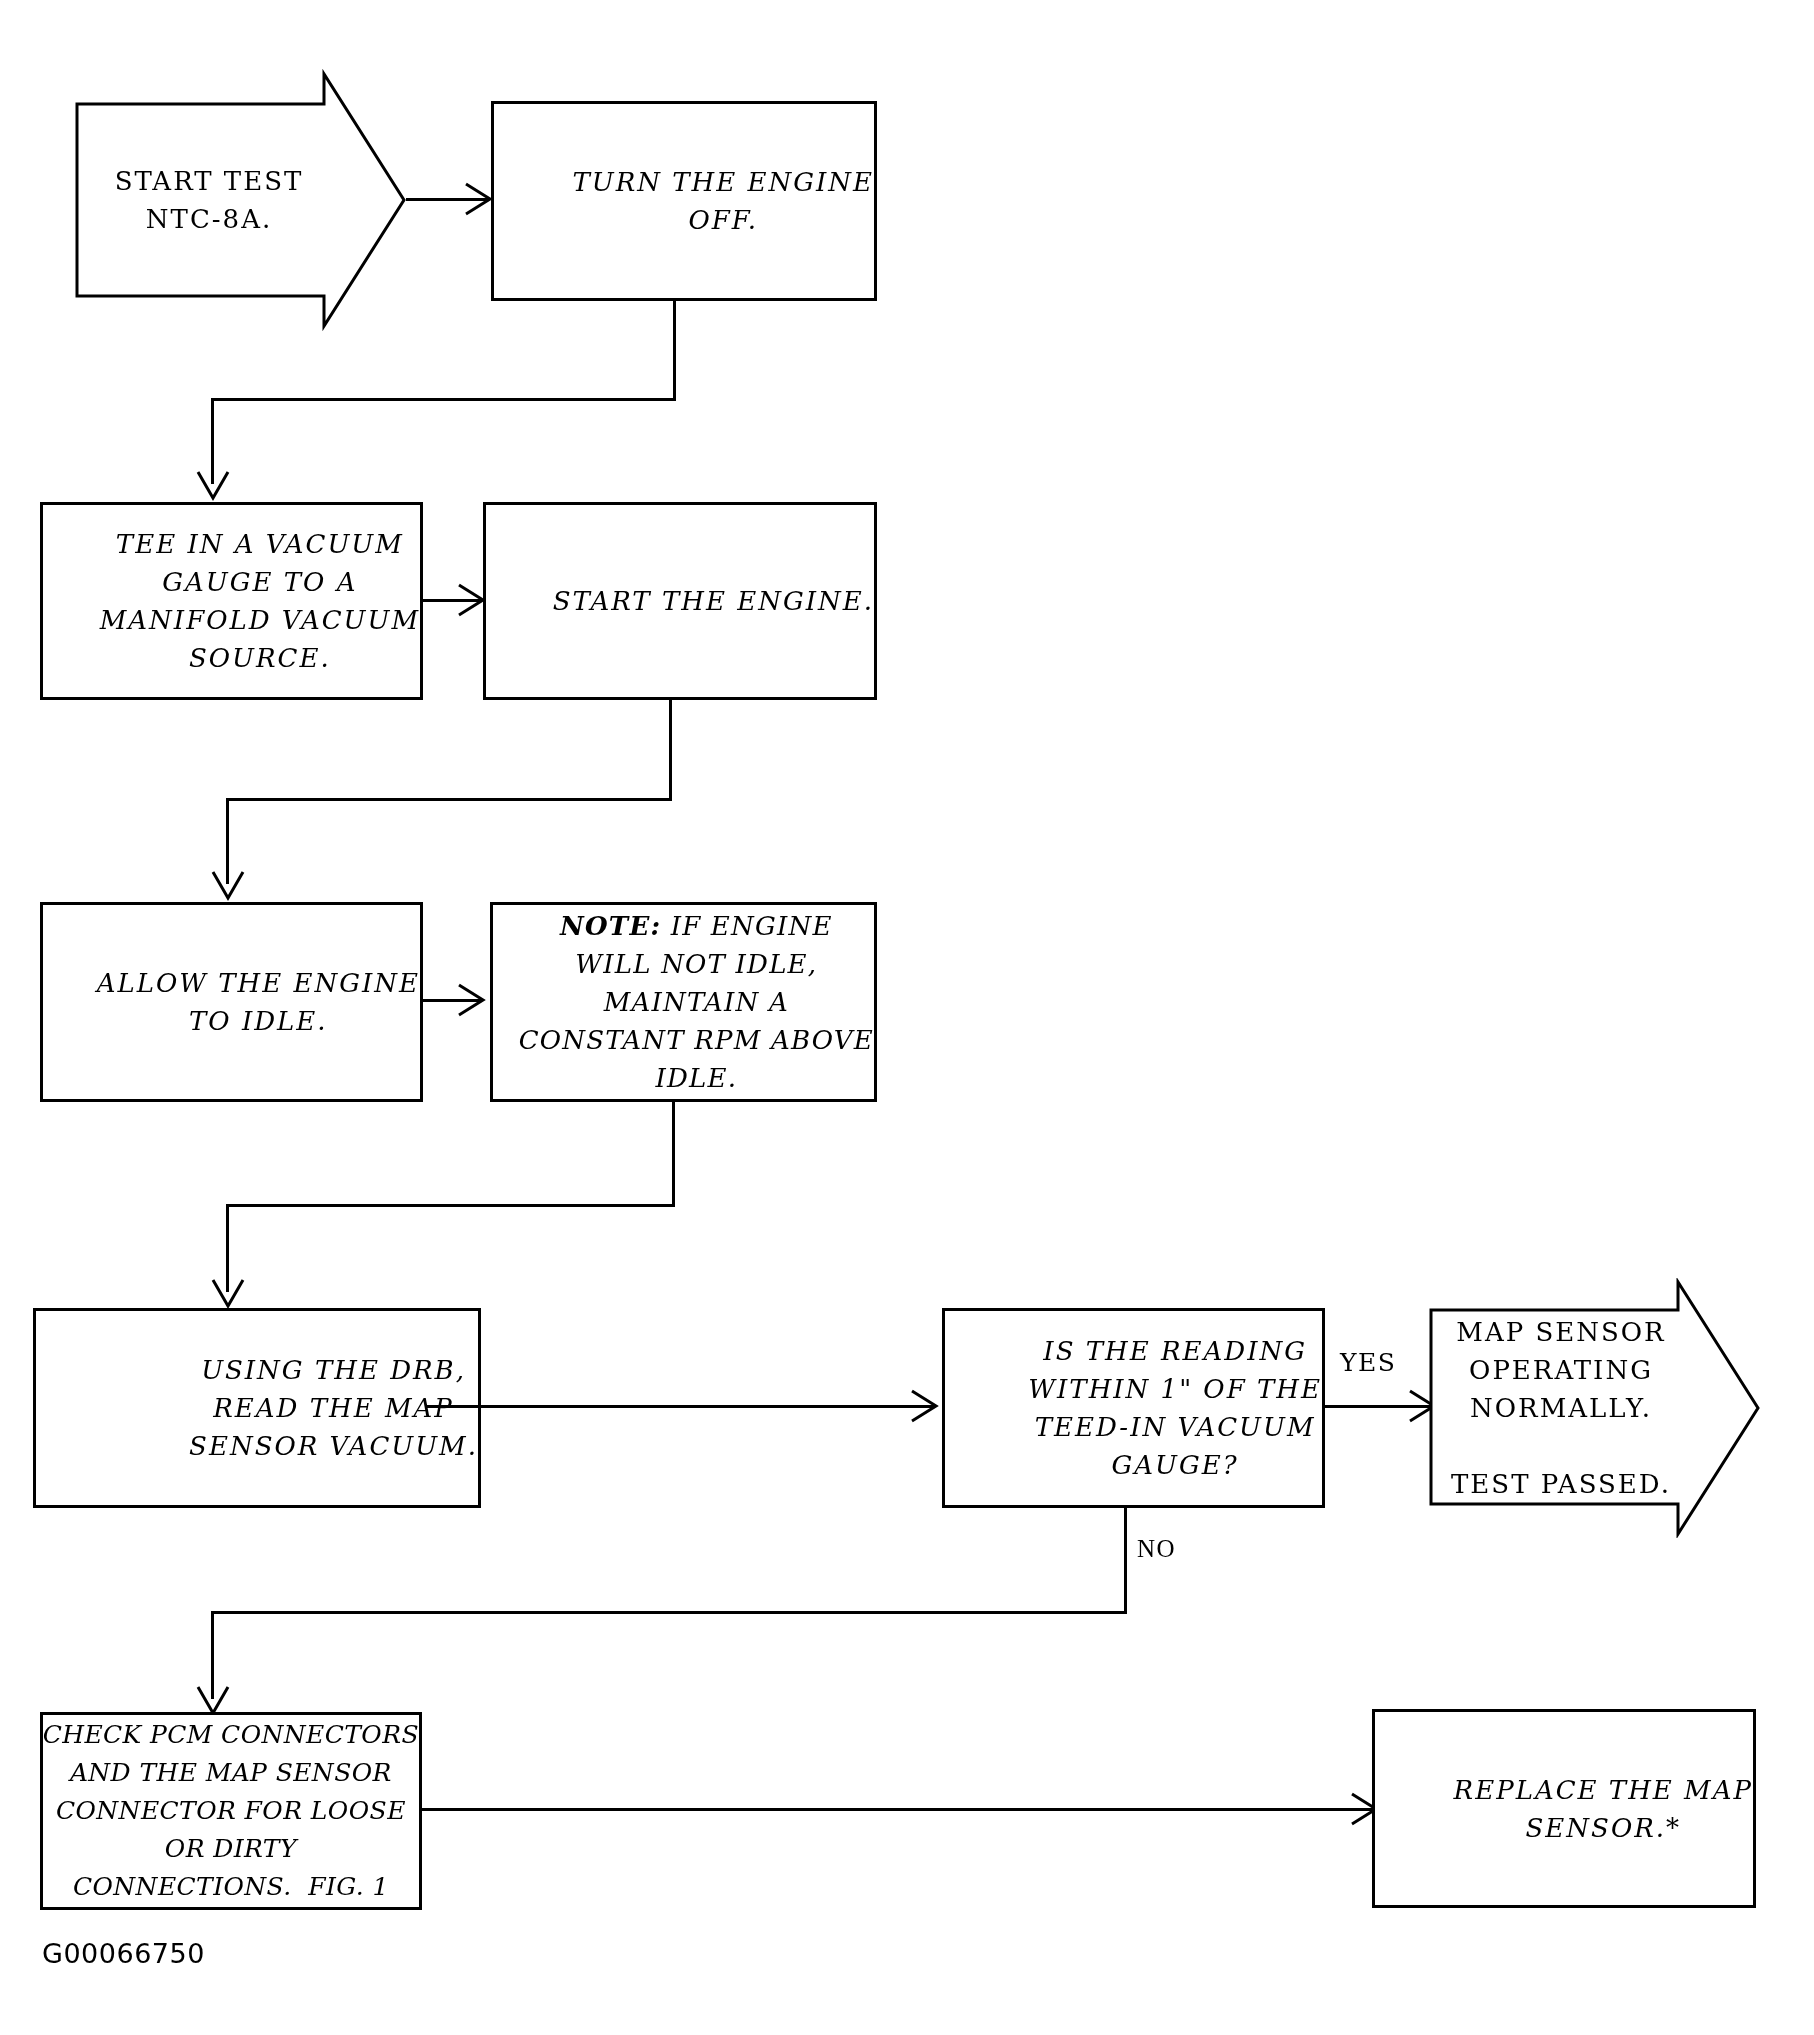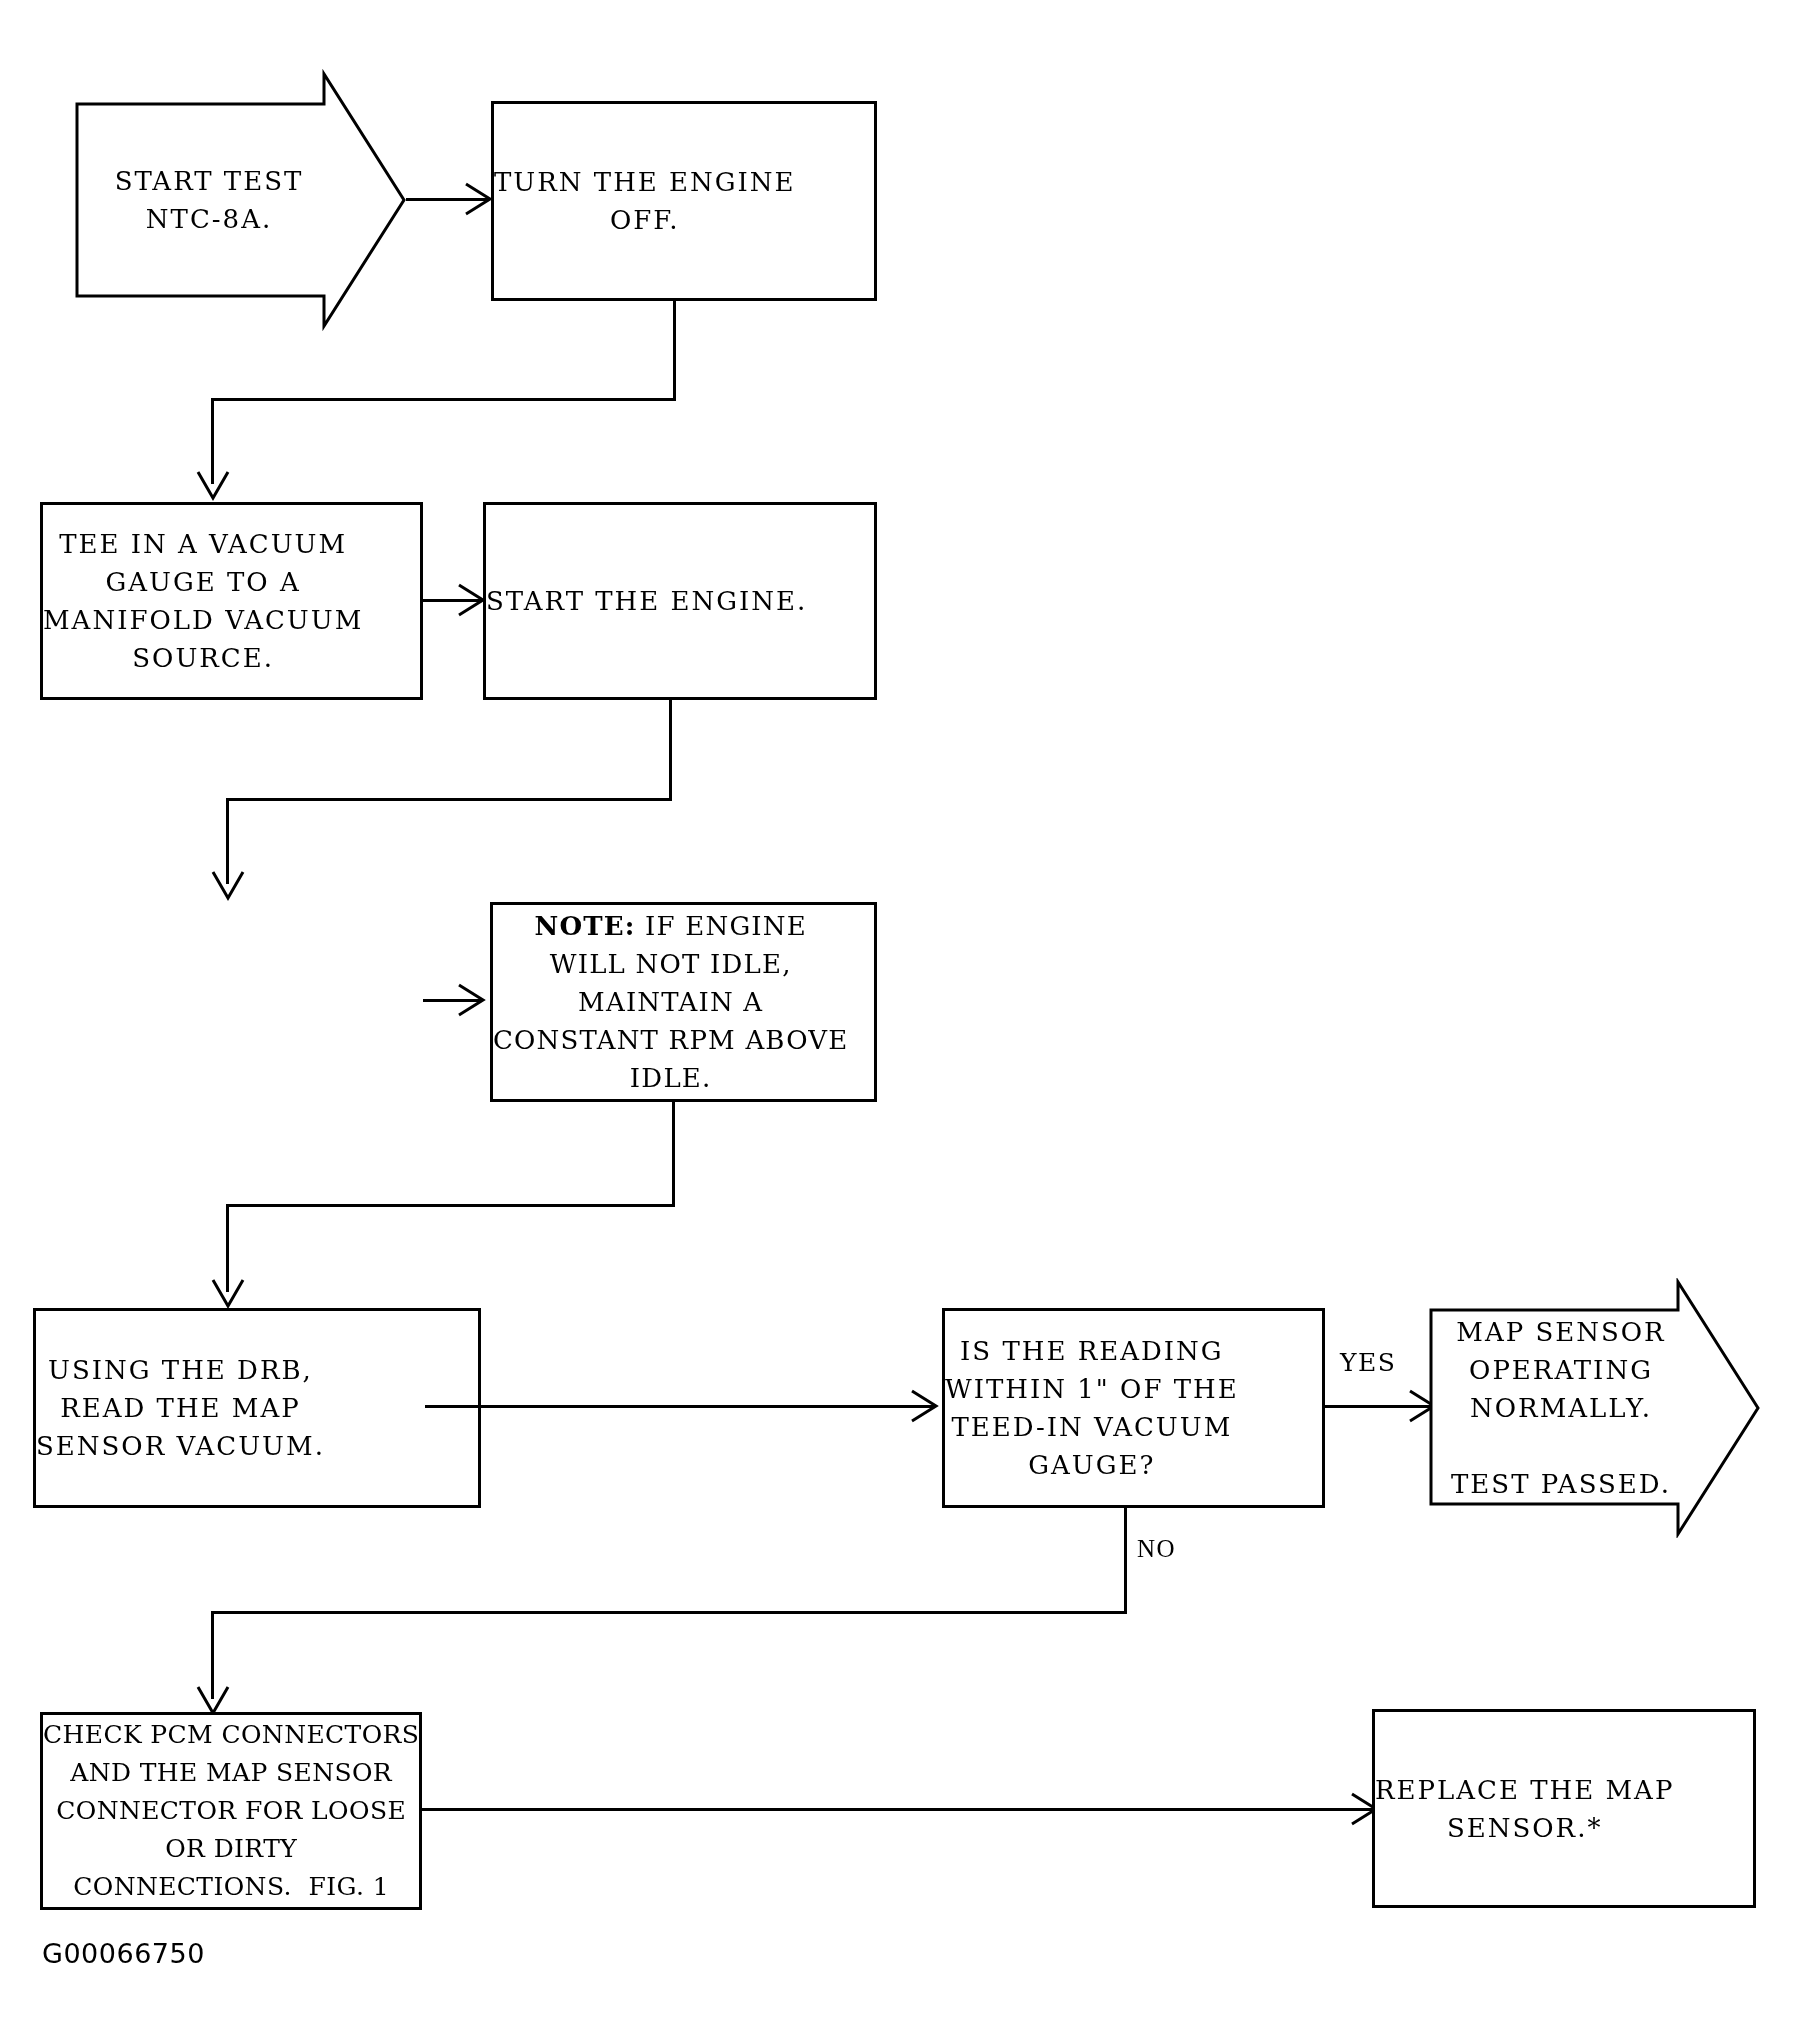--- a/index.html
+++ b/index.html
@@ -9,22 +9,23 @@
     background:#ffffff;
     font-family:"DejaVu Serif",serif;
     overflow:hidden;
     border-radius:10px;
   }
   .node{
     position:absolute;
     box-sizing:border-box;
     display:flex;
     align-items:center;
-    justify-content:flex-start;
+    justify-content:flex-end;
     text-align:center;
+    font-style:italic;
   }
   .boxnode{
     border:3px solid #000;
     background:#fff;
   }
   .nodetext{
     font-family:"DejaVu Serif",serif;
     font-size:26px;
     line-height:38px;
     letter-spacing:2.0px;
@@ -114,20 +115,24 @@
     <span class="nodetext">START THE ENGINE.</span>
   </div>
 
   <div class="vline" style="left:669px; top:700px; height:101px;"></div>
   <div class="hline" style="left:226px; top:798px; width:446px;"></div>
   <div class="vline" style="left:226px; top:798px; height:86px;"></div>
   <svg class="arrowhead" style="left:211px; top:870px;" width="34" height="36">
     <polyline points="2,2 17,28 32,2" fill="none" stroke="#000" stroke-width="3"></polyline>
   </svg>
 
+  <div class="node boxnode" style="left:40px; top:902px; width:383px; height:200px;">
+    <span class="nodetext">ALLOW THE ENGINE
+TO IDLE.</span>
+  </div>
 
   <div class="hline" style="left:423px; top:999px; width:58px;"></div>
   <svg class="arrowhead" style="left:457px; top:983px;" width="32" height="34">
     <polyline points="2,2 26,17 2,32" fill="none" stroke="#000" stroke-width="3"></polyline>
   </svg>
 
   <div class="node boxnode" style="left:490px; top:902px; width:387px; height:200px;">
     <span class="nodetext tight"><b>NOTE:</b><span> IF ENGINE
 WILL NOT IDLE,
 MAINTAIN A

